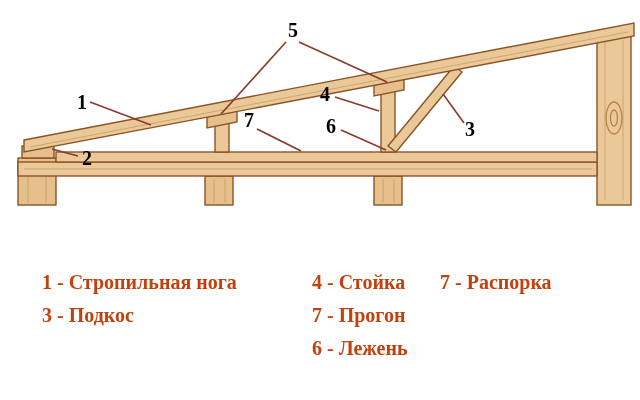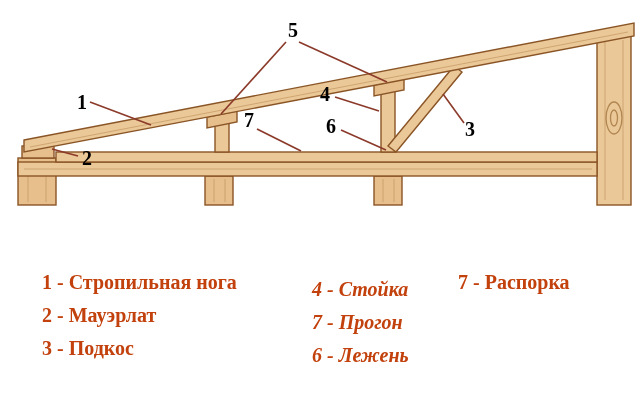--- a/index.html
+++ b/index.html
@@ -18,22 +18,22 @@
   .leader{stroke:#8B3A2A;stroke-width:1.6;fill:none;}
   .callout-num{font:700 20px "Liberation Serif", serif;fill:#000;text-anchor:middle;}
   .legend-col{
     position:absolute;
     font:700 20px "Liberation Serif", serif;
     color:#c2410c;
     line-height:33px;
     white-space:nowrap;
   }
   .legend-col-1{left:42px;top:266px;}
-  .legend-col-2{left:312px;top:273px;font-style:italic;}
-  .legend-col-3{left:458px;top:266px;text-align:right;}
+  .legend-col-2{left:312px;top:266px;}
+  .legend-col-3{left:440px;top:266px;text-align:right;}
 </style>
 </head>
 <body>
 
 <div class="stage">
 
   <svg class="diagram-svg" width="640" height="240" viewBox="0 0 640 240">
 
     <rect class="wood2" x="18" y="158" width="38" height="47"></rect>
     <rect class="wood" x="597" y="32" width="34" height="173"></rect>
@@ -81,21 +81,20 @@
     <text class="callout-num" x="87" y="165">2</text>
     <text class="callout-num" x="470" y="136">3</text>
     <text class="callout-num" x="325" y="101">4</text>
     <text class="callout-num" x="293" y="37">5</text>
     <text class="callout-num" x="331" y="133">6</text>
     <text class="callout-num" x="249" y="127">7</text>
   </svg>
 
   <div class="legend-col legend-col-1">
     <div>1 - Стропильная нога</div>
-    <div>2 - Мауэрлат</div>
     <div>3 - Подкос</div>
   </div>
   <div class="legend-col legend-col-2">
     <div>4 - Стойка</div>
     <div>7 - Прогон</div>
     <div>6 - Лежень</div>
   </div>
   <div class="legend-col legend-col-3">
     <div>7 - Распорка</div>
   </div>

